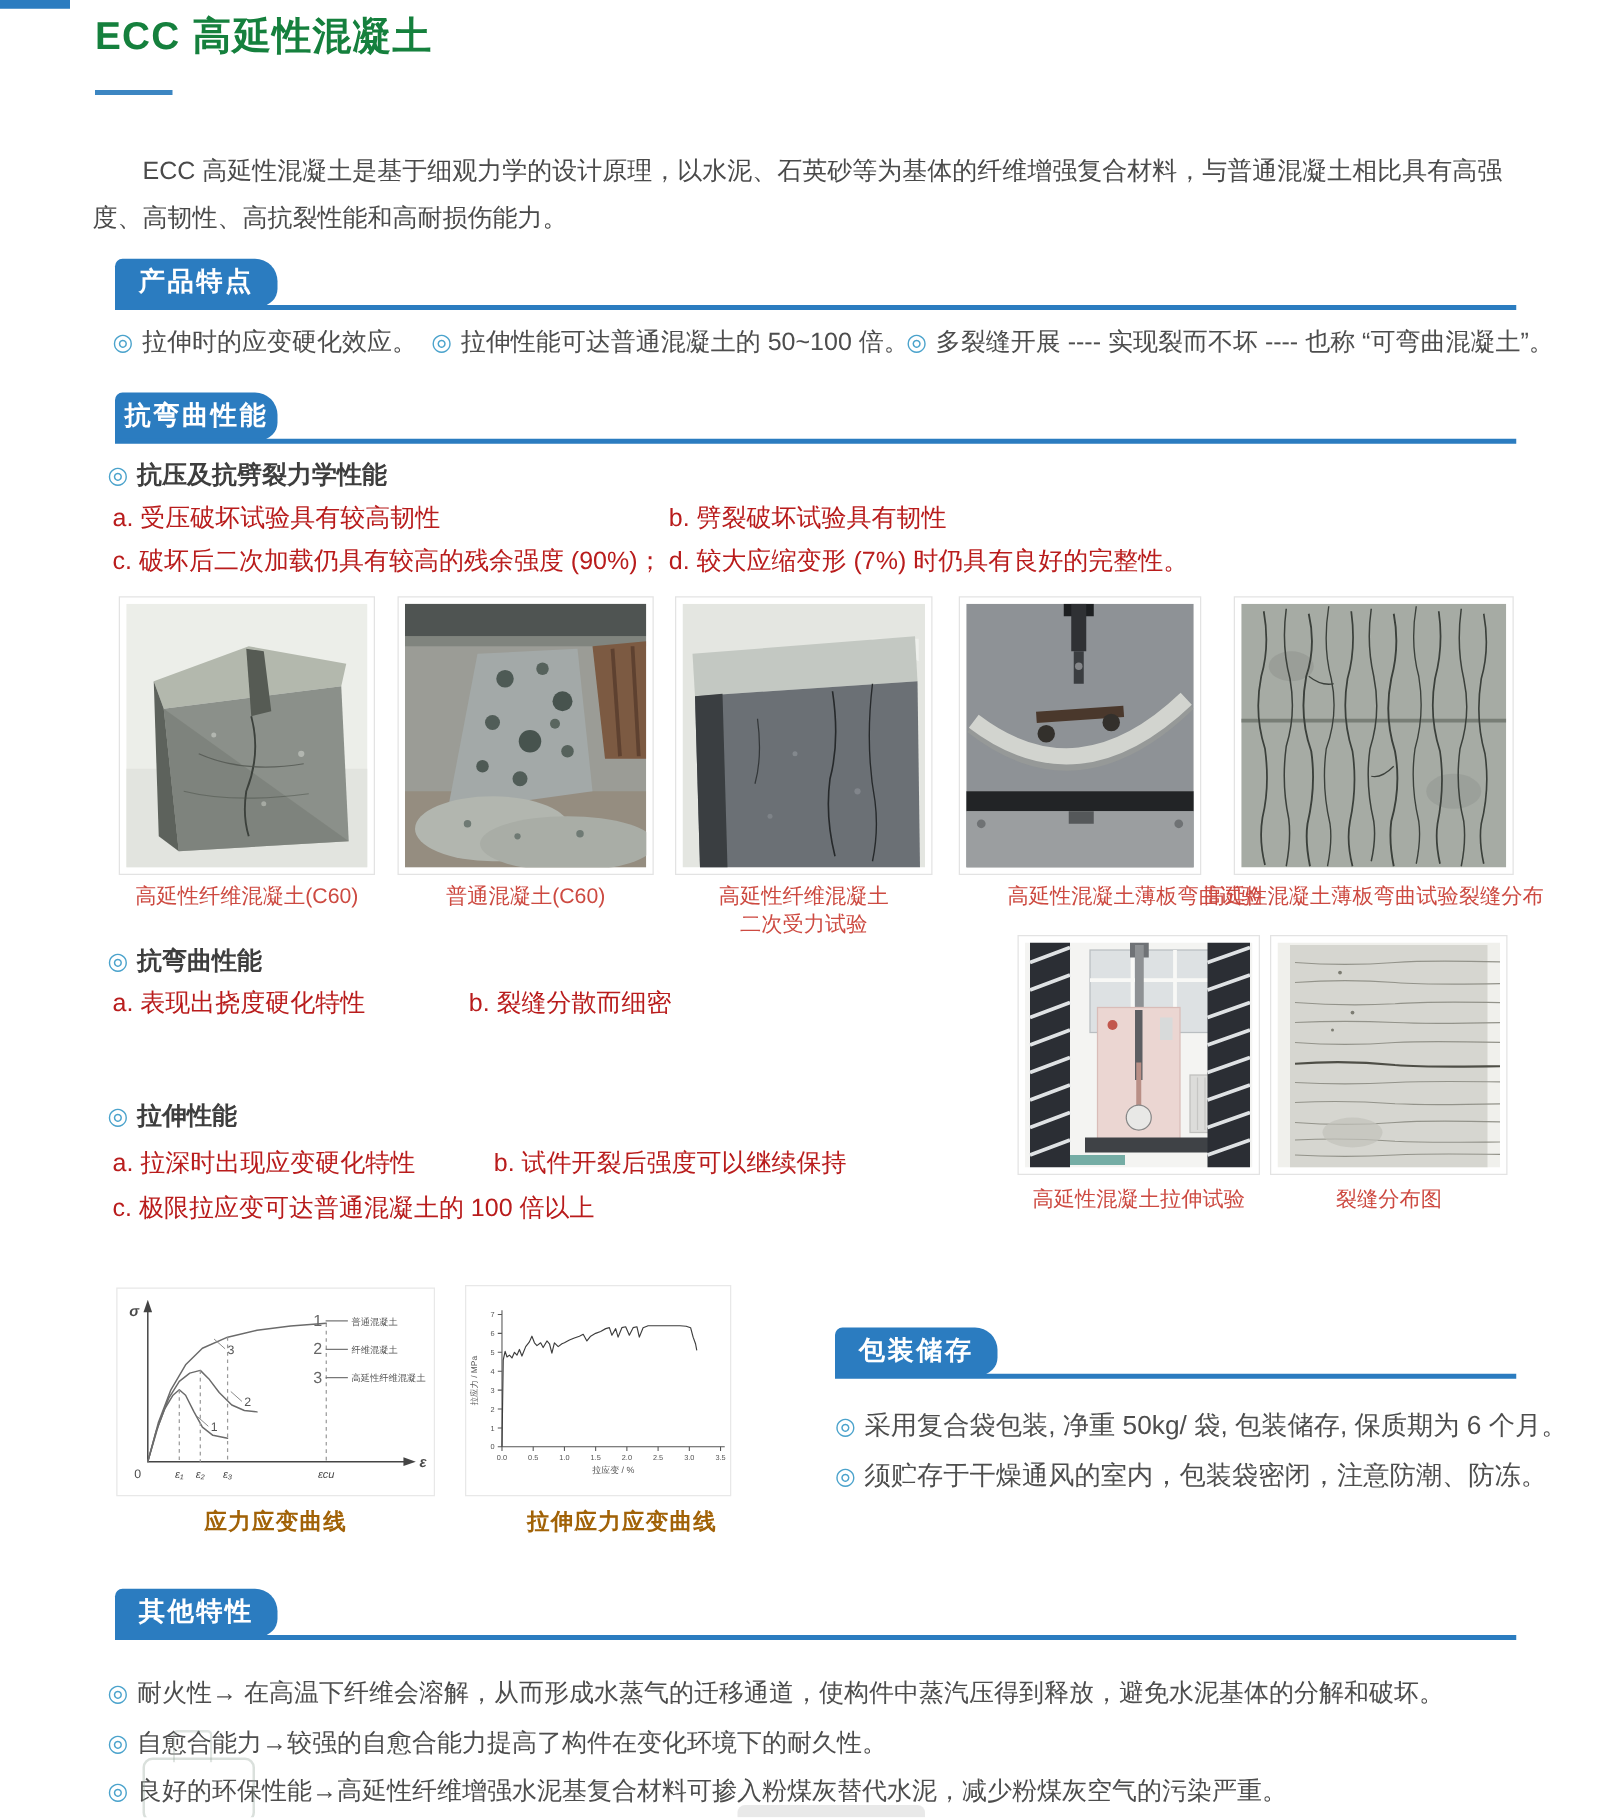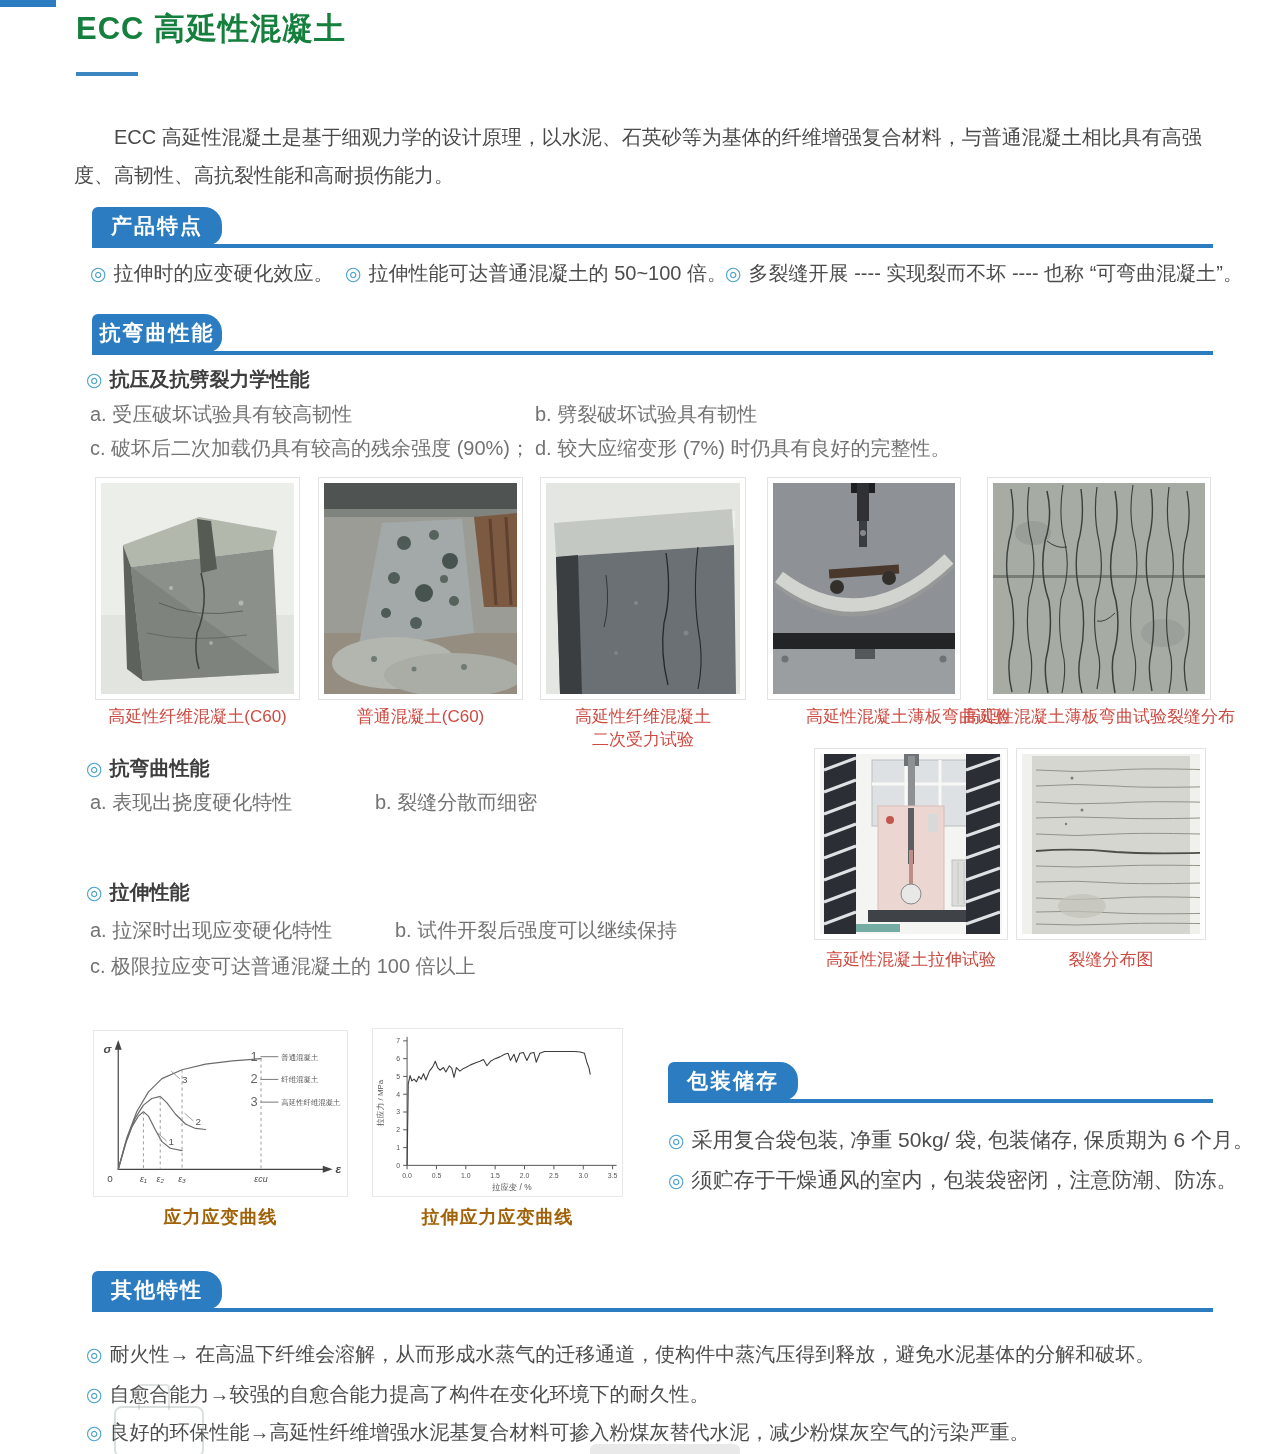--- a/index.html
+++ b/index.html
@@ -9,21 +9,21 @@
   #page-title{left:76px;top:8px;font-size:31px;font-weight:bold;color:#15803d;letter-spacing:1px;}
   #title-underline{left:76px;top:72px;width:62px;height:4px;background:#3c86c2;}
   #corner-bar{left:0;top:0;width:56px;height:7px;background:#2b7cc0;}
   #intro{left:74px;top:118px;width:1140px;font-size:20px;line-height:38px;color:#4a4a4a;text-indent:2em;}
   .badge{height:38px;background:#2b7cc0;color:#fff;font-weight:bold;font-size:21px;line-height:38px;
          text-align:center;border-radius:6px 18px 14px 0;width:130px;letter-spacing:2px;}
   .rule{height:4px;background:#2b7cc0;}
   .ring{color:#4ba3cc;margin-right:7px;font-size:19px;}
   .fbullet{font-size:20px;color:#4d4d4d;white-space:nowrap;}
   .mh{font-size:20px;font-weight:bold;color:#3e3e3e;white-space:nowrap;}
-  .mi{font-size:20px;color:#737373;white-space:nowrap;}
+  .mi{font-size:20px;color:#b91c1c;white-space:nowrap;}
   .photo{background:#fff;border:1px solid #e3e3e3;box-sizing:border-box;padding:5px;}
   .photo svg{display:block;width:100%;height:100%;}
   .photo-caption{color:#cd4a41;font-size:17px;text-align:center;line-height:23px;white-space:pre-line;}
   .chart-box{background:#fff;border:1px solid #e8e8e8;box-sizing:border-box;}
   .chart-box svg{display:block;width:100%;height:100%;}
   .chart-caption{color:#a16207;font-size:18px;text-align:center;font-weight:bold;letter-spacing:1px;}
   .pkg-bullet{font-size:21px;color:#4d4d4d;white-space:nowrap;}
   .ob{font-size:20px;color:#4d4d4d;white-space:nowrap;}
   .ghost-bag{border:2px solid rgba(150,165,155,.35);border-radius:8px;}
   .ghost-neck{border:2px solid rgba(150,165,155,.3);border-bottom:none;border-radius:4px 4px 0 0;}
@@ -251,21 +251,21 @@
         <line x1="168" y1="72" x2="186" y2="72" stroke="#777" stroke-width="1"></line>
         <text x="189" y="75" fill="#555" font-size="7.5" text-anchor="start">高延性纤维混凝土</text>
         <text x="75" y="115.36" fill="#555" font-size="10" text-anchor="start">1</text>
         <line x1="73" y1="111.36" x2="64" y2="103.36" stroke="#888" stroke-width="0.8"></line>
         <text x="102.2" y="95.19999999999999" fill="#555" font-size="10" text-anchor="start">2</text>
         <line x1="100.2" y1="91.19999999999999" x2="91.2" y2="83.19999999999999" stroke="#888" stroke-width="0.8"></line>
         <text x="88.6" y="52.64" fill="#555" font-size="10" text-anchor="start">3</text>
         <line x1="86.6" y1="48.64" x2="77.6" y2="40.64" stroke="#888" stroke-width="0.8"></line>
       </svg>
   </div>
-  <div class="abs chart-box" style="left:372px;top:1028px;width:251px;height:169px;">
+  <div class="abs chart-box" style="left:372px;top:1028px;width:213px;height:169px;">
     <svg viewBox="0 0 251 169">
         <line x1="34" y1="8" x2="34" y2="138" stroke="#555" stroke-width="1"></line>
         <line x1="34" y1="138" x2="246" y2="138" stroke="#555" stroke-width="1"></line>
         <line x1="30" y1="138" x2="34" y2="138" stroke="#555" stroke-width="1"></line>
         <text x="27" y="140.5" fill="#555" font-size="7" text-anchor="end">0</text>
         <line x1="30" y1="120" x2="34" y2="120" stroke="#555" stroke-width="1"></line>
         <text x="27" y="122.5" fill="#555" font-size="7" text-anchor="end">1</text>
         <line x1="30" y1="102" x2="34" y2="102" stroke="#555" stroke-width="1"></line>
         <text x="27" y="104.5" fill="#555" font-size="7" text-anchor="end">2</text>
         <line x1="30" y1="84" x2="34" y2="84" stroke="#555" stroke-width="1"></line>

